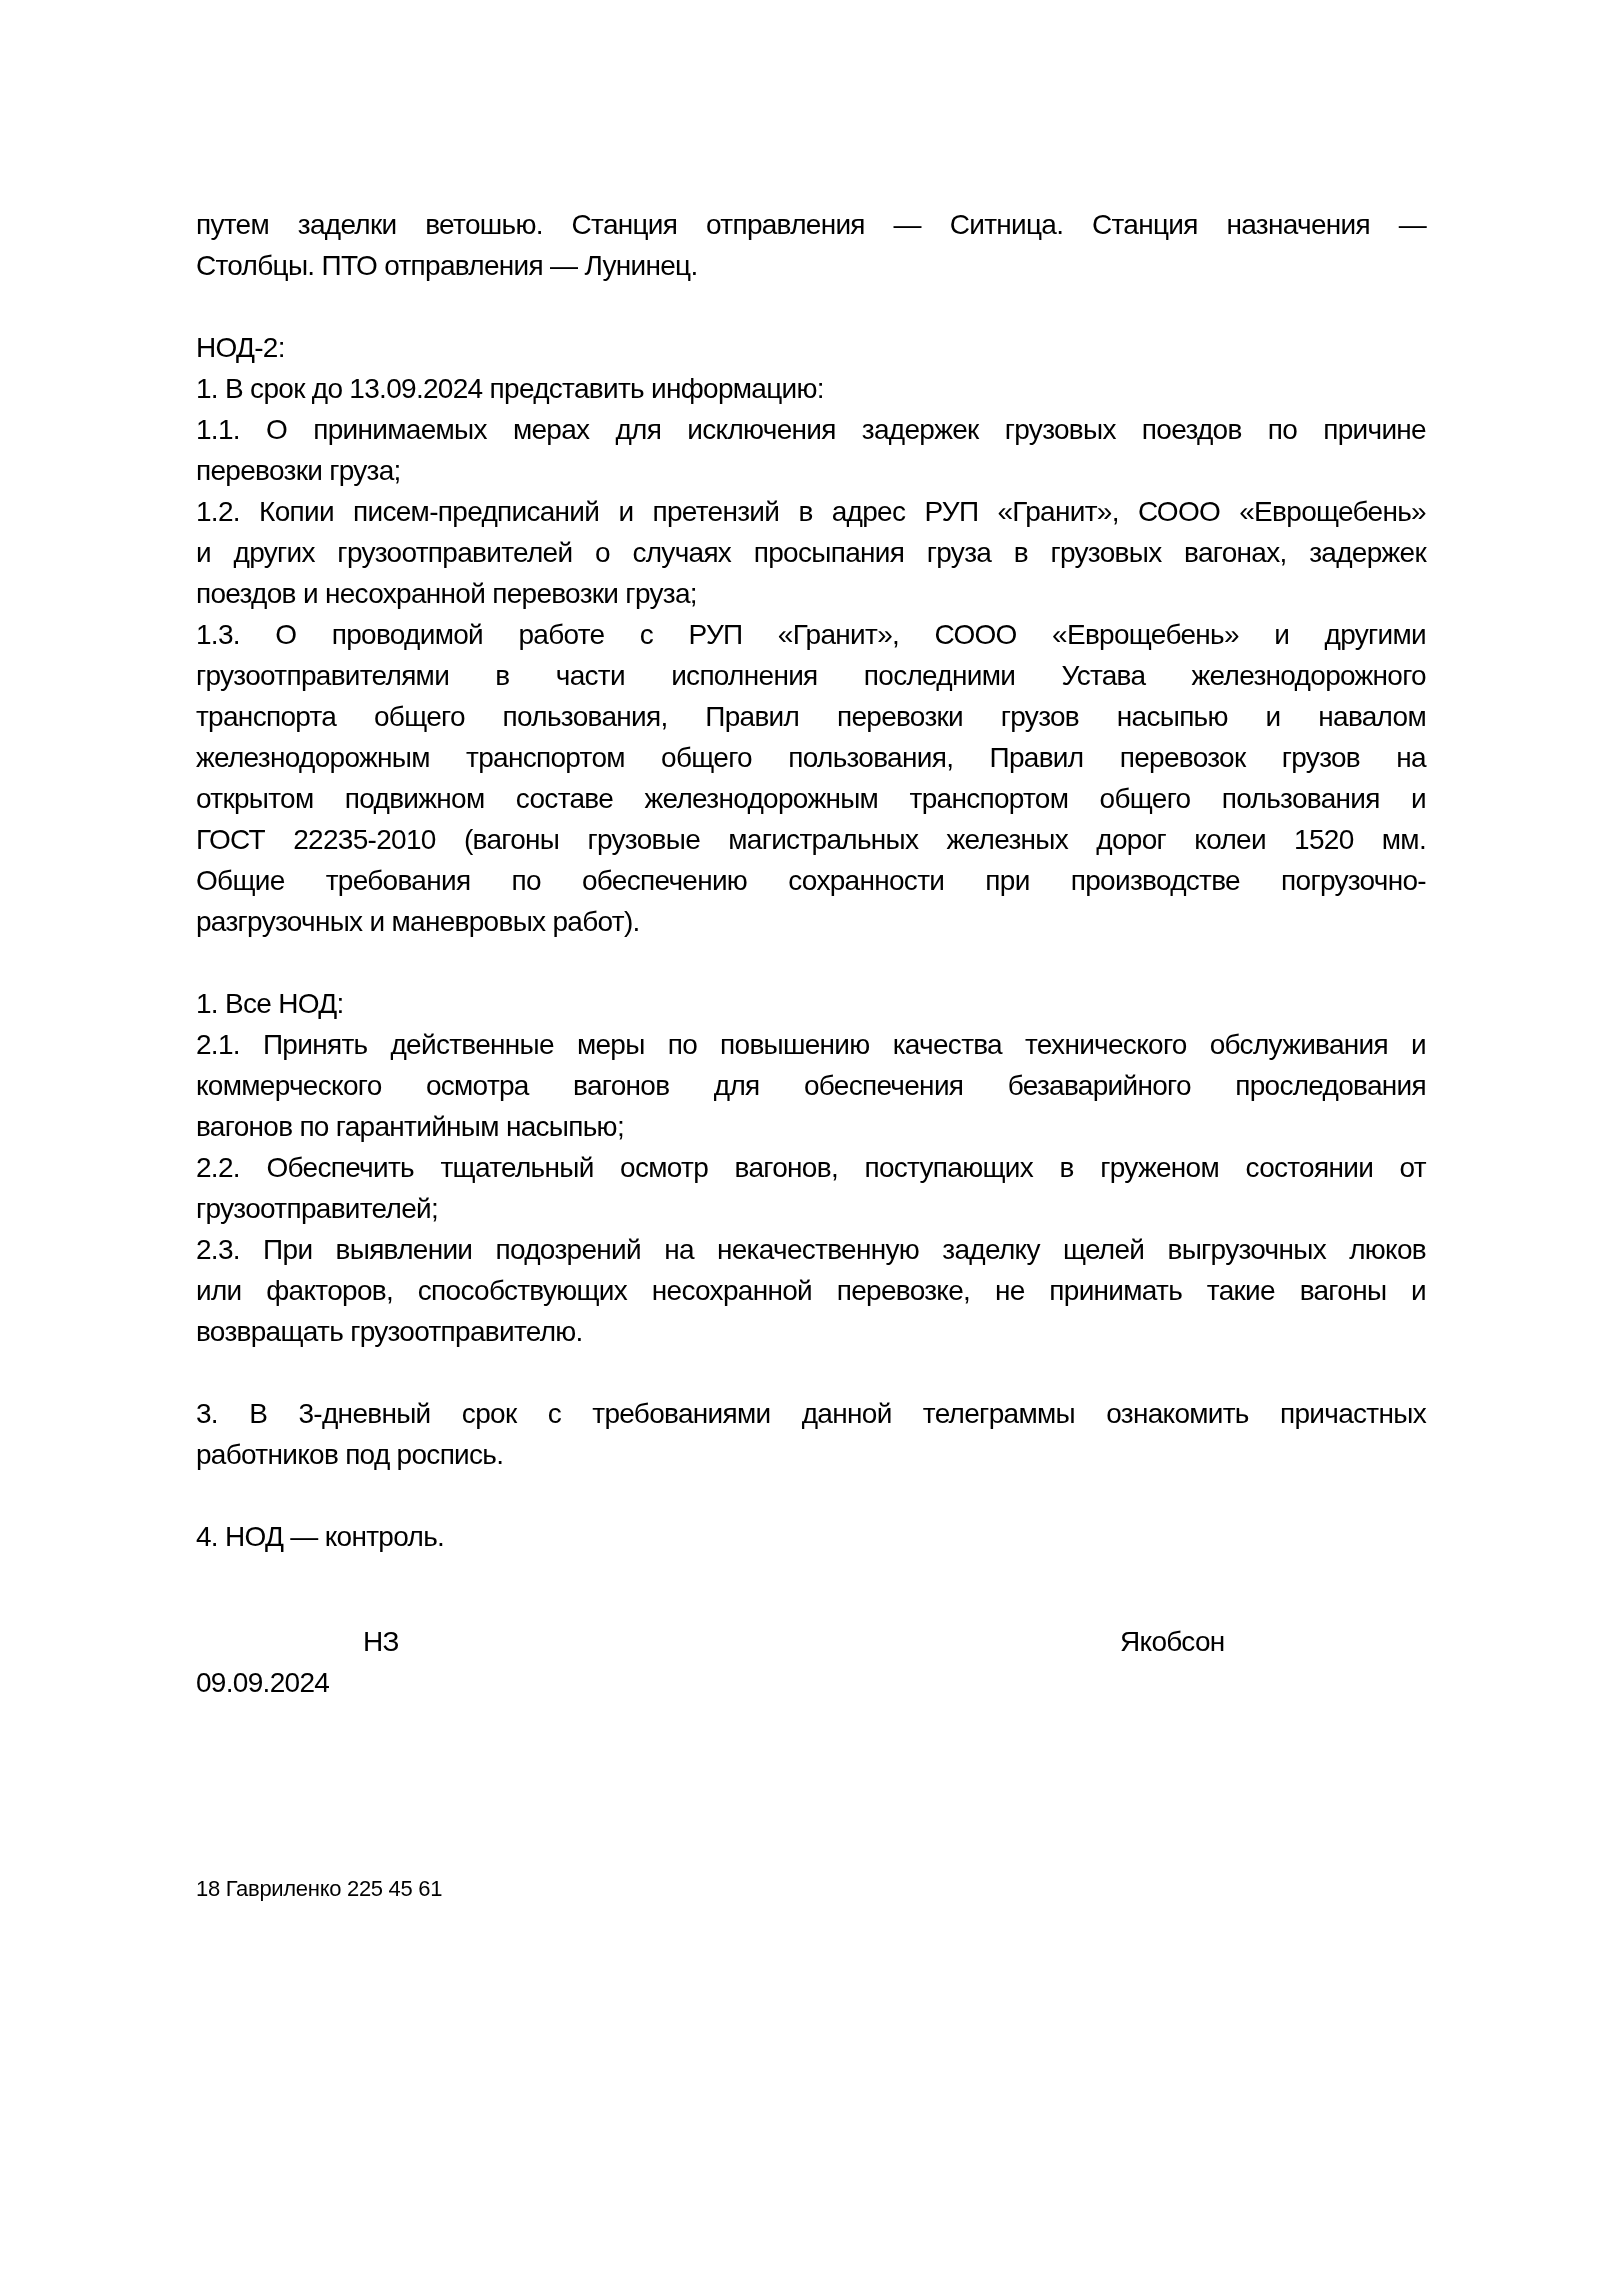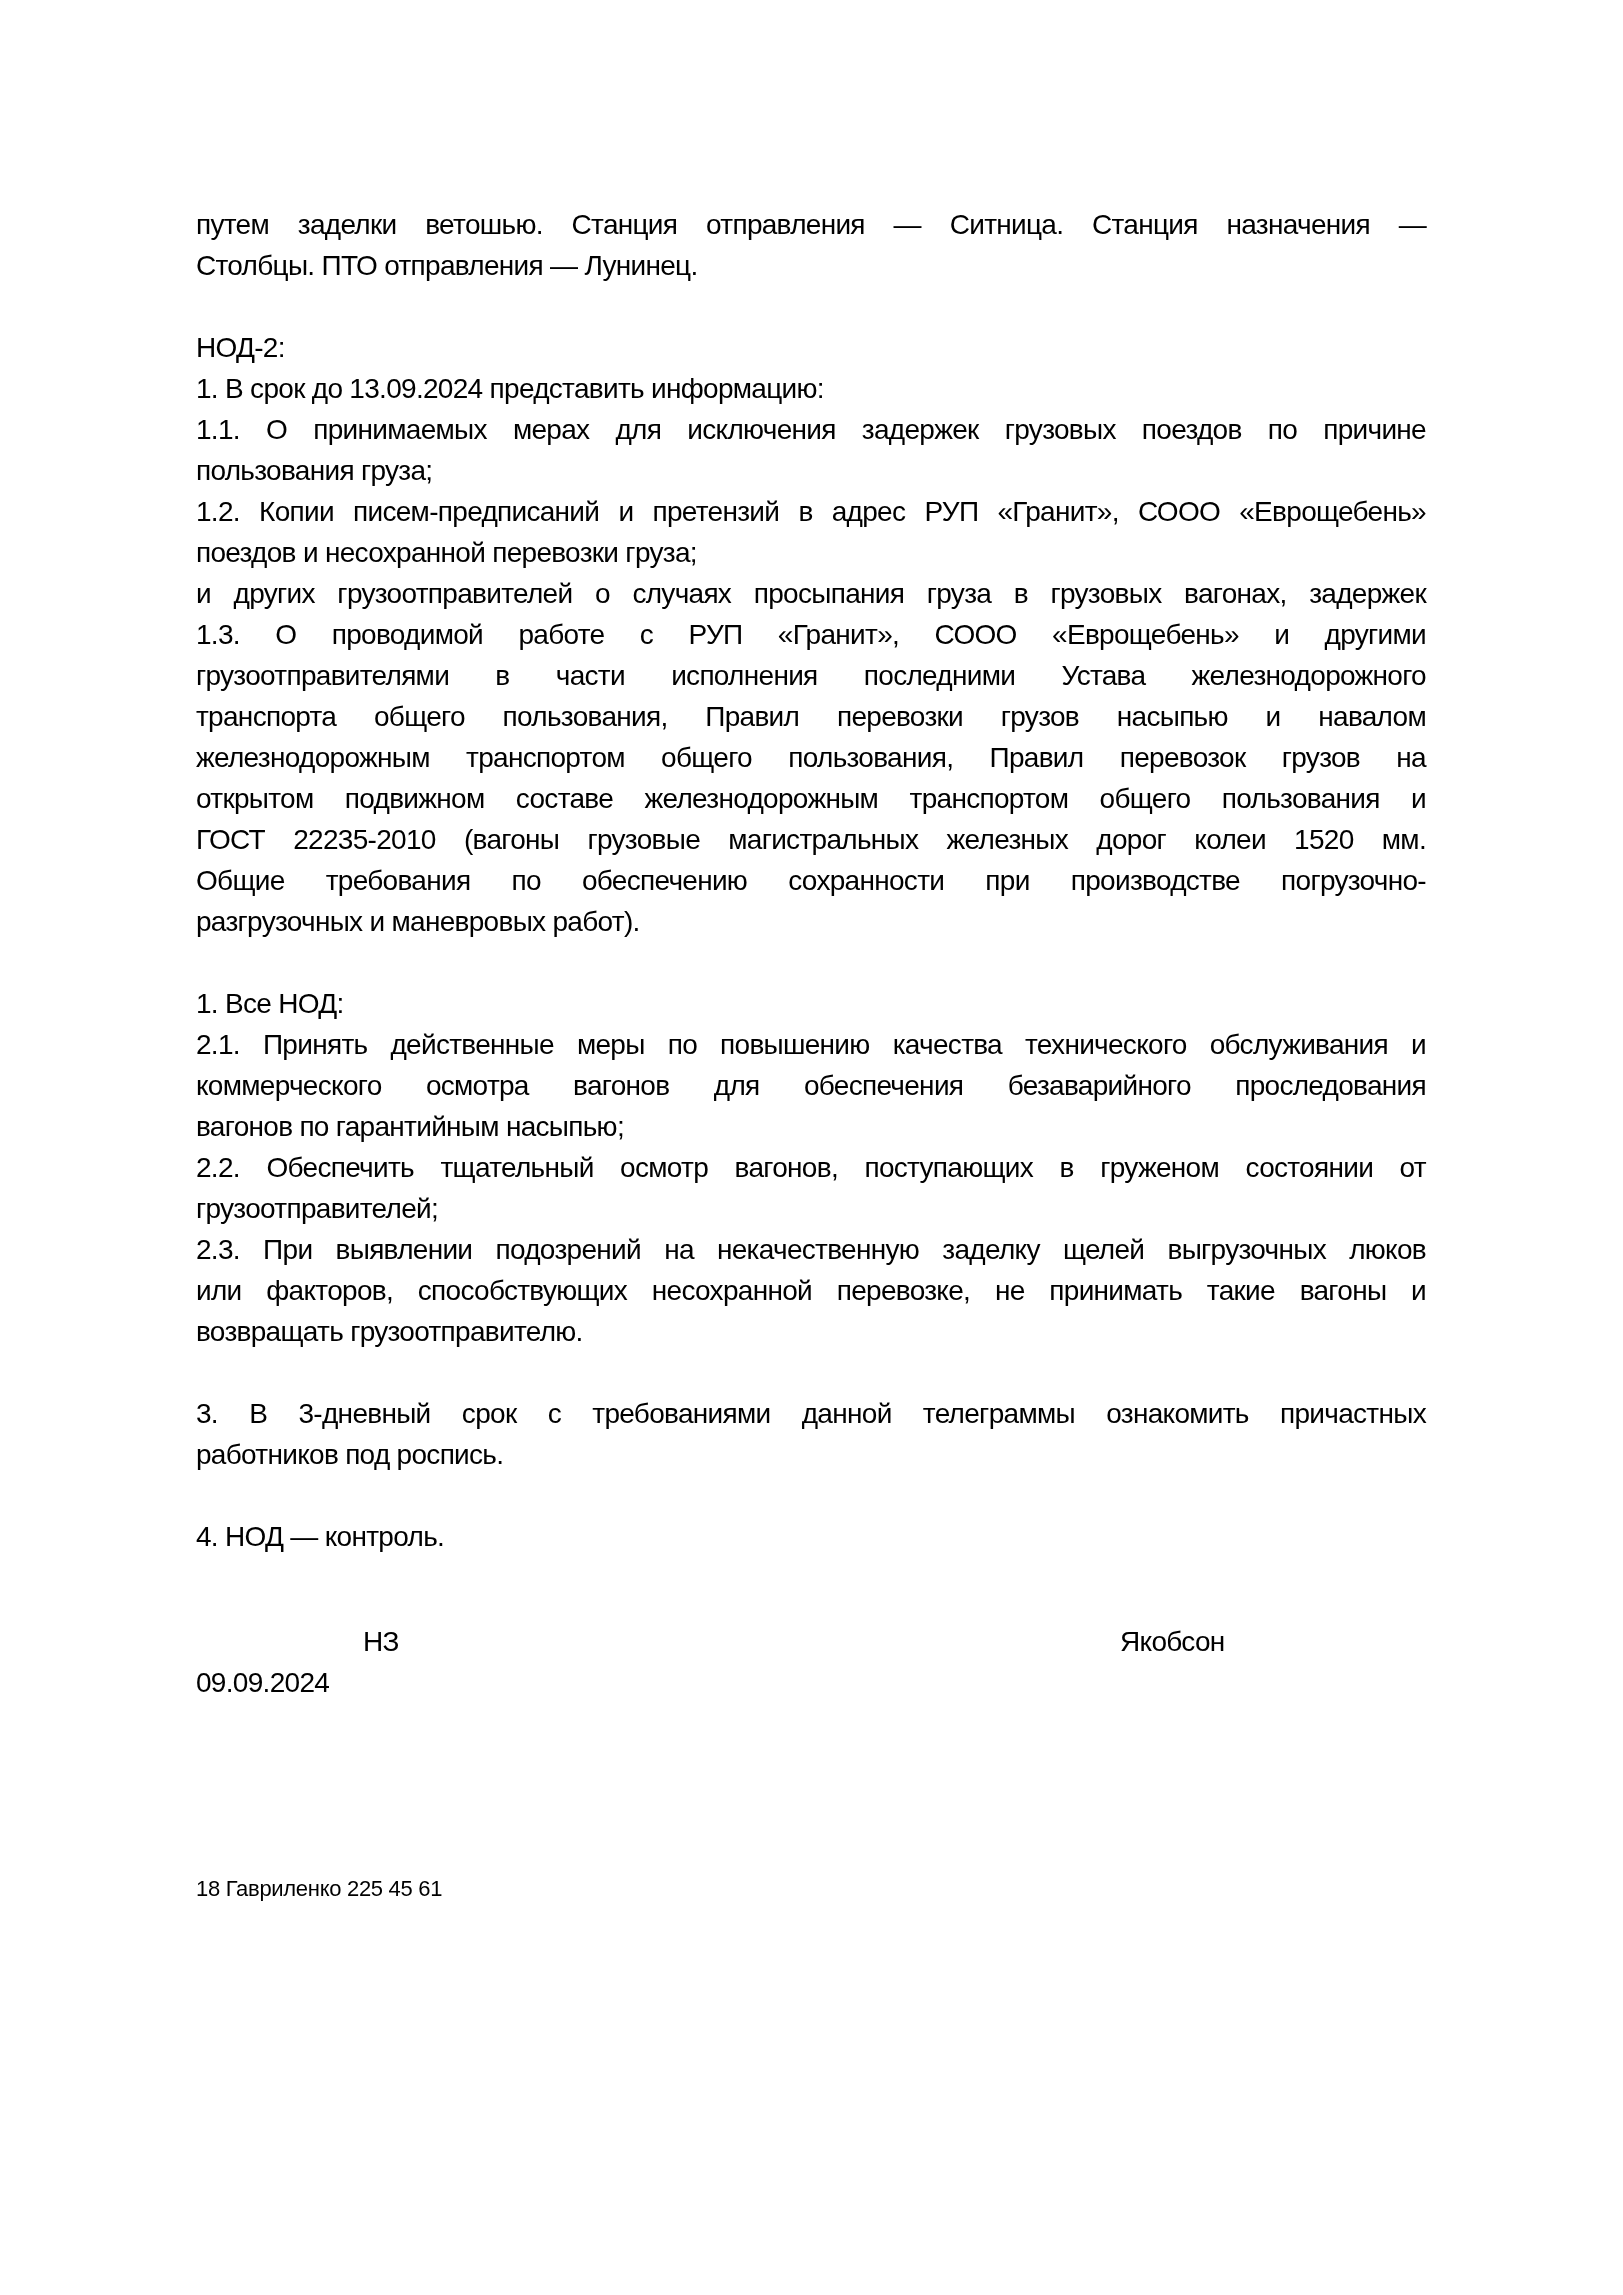--- a/index.html
+++ b/index.html
@@ -67,27 +67,27 @@
   <div class="para gap1">
     <div class="line l">НОД-2:</div>
   </div>
 
   <div class="para">
     <div class="line l">1. В срок до 13.09.2024 представить информацию:</div>
   </div>
 
   <div class="para">
     <div class="line j">1.1. О принимаемых мерах для исключения задержек грузовых поездов по причине</div>
-    <div class="line l">пользования груза;</div>
+    <div class="line l">перевозки груза;</div>
   </div>
 
   <div class="para">
     <div class="line j">1.2. Копии писем-предписаний и претензий в адрес РУП «Гранит», СООО «Еврощебень»</div>
+    <div class="line j">и других грузоотправителей о случаях просыпания груза в грузовых вагонах, задержек</div>
     <div class="line l">поездов и несохранной перевозки груза;</div>
-    <div class="line j">и других грузоотправителей о случаях просыпания груза в грузовых вагонах, задержек</div>
   </div>
 
   <div class="para">
     <div class="line j">1.3. О проводимой работе с РУП «Гранит», СООО «Еврощебень» и другими</div>
     <div class="line j">грузоотправителями в части исполнения последними Устава железнодорожного</div>
     <div class="line j">транспорта общего пользования, Правил перевозки грузов насыпью и навалом</div>
     <div class="line j">железнодорожным транспортом общего пользования, Правил перевозок грузов на</div>
     <div class="line j">открытом подвижном составе железнодорожным транспортом общего пользования и</div>
     <div class="line j">ГОСТ 22235-2010 (вагоны грузовые магистральных железных дорог колеи 1520 мм.</div>
     <div class="line j">Общие требования по обеспечению сохранности при производстве погрузочно-</div>

